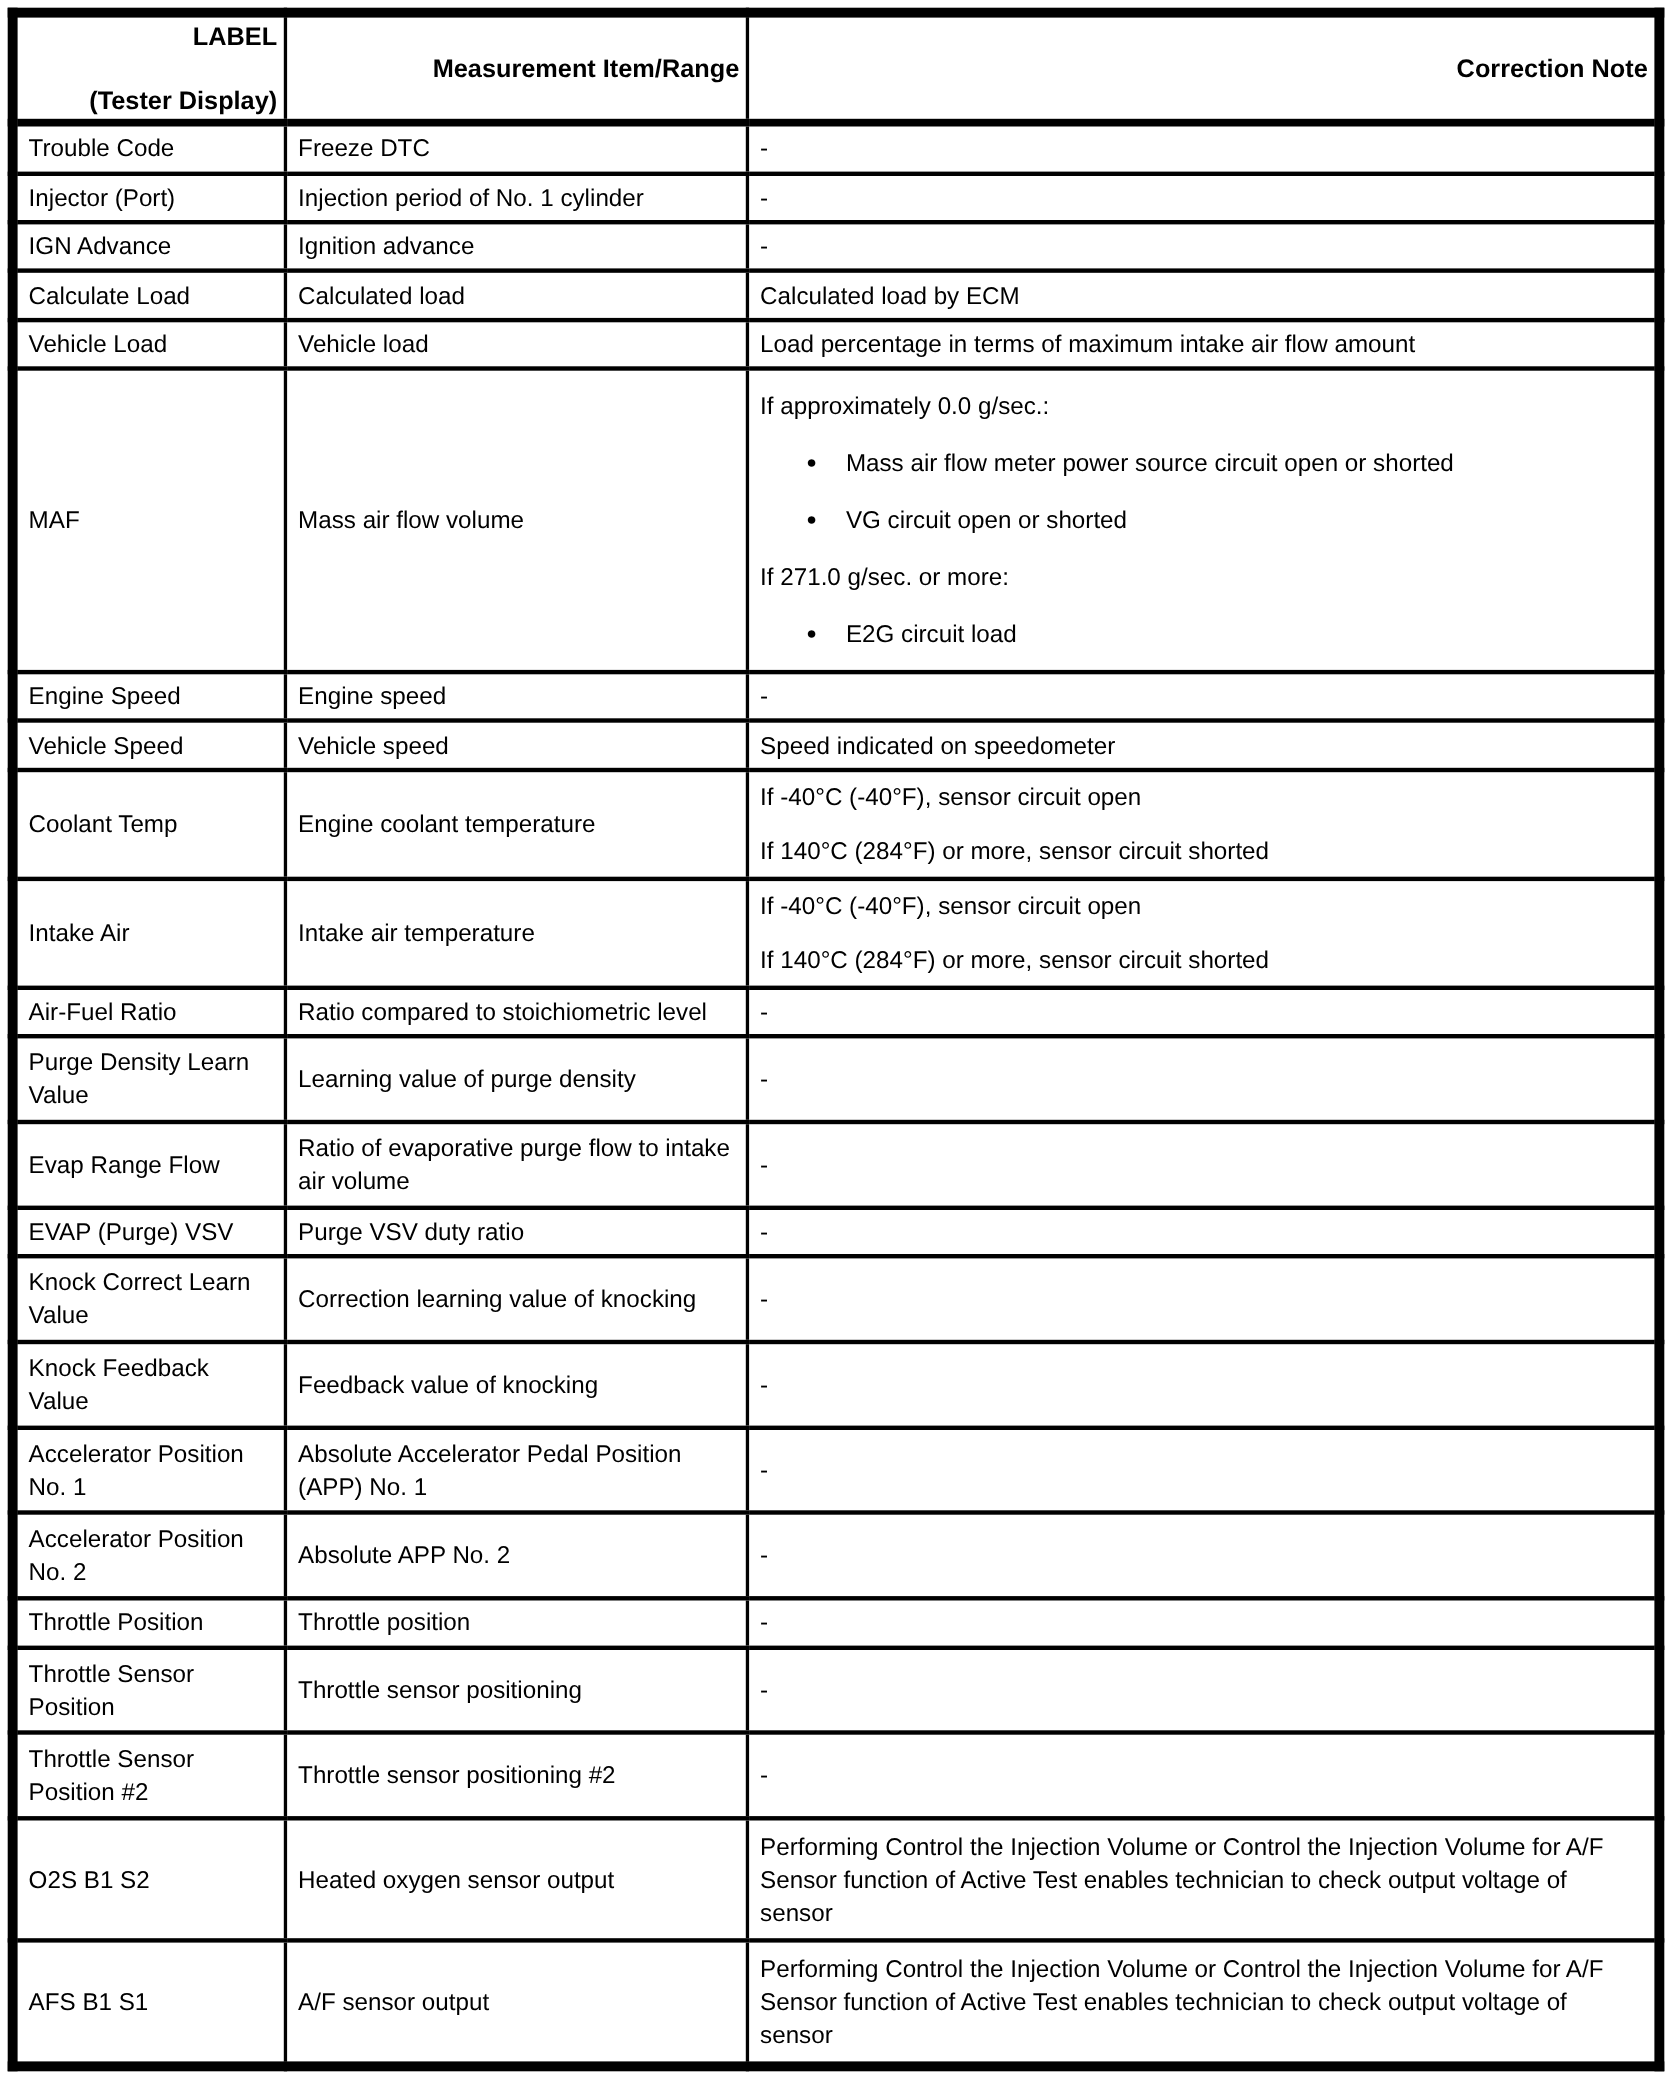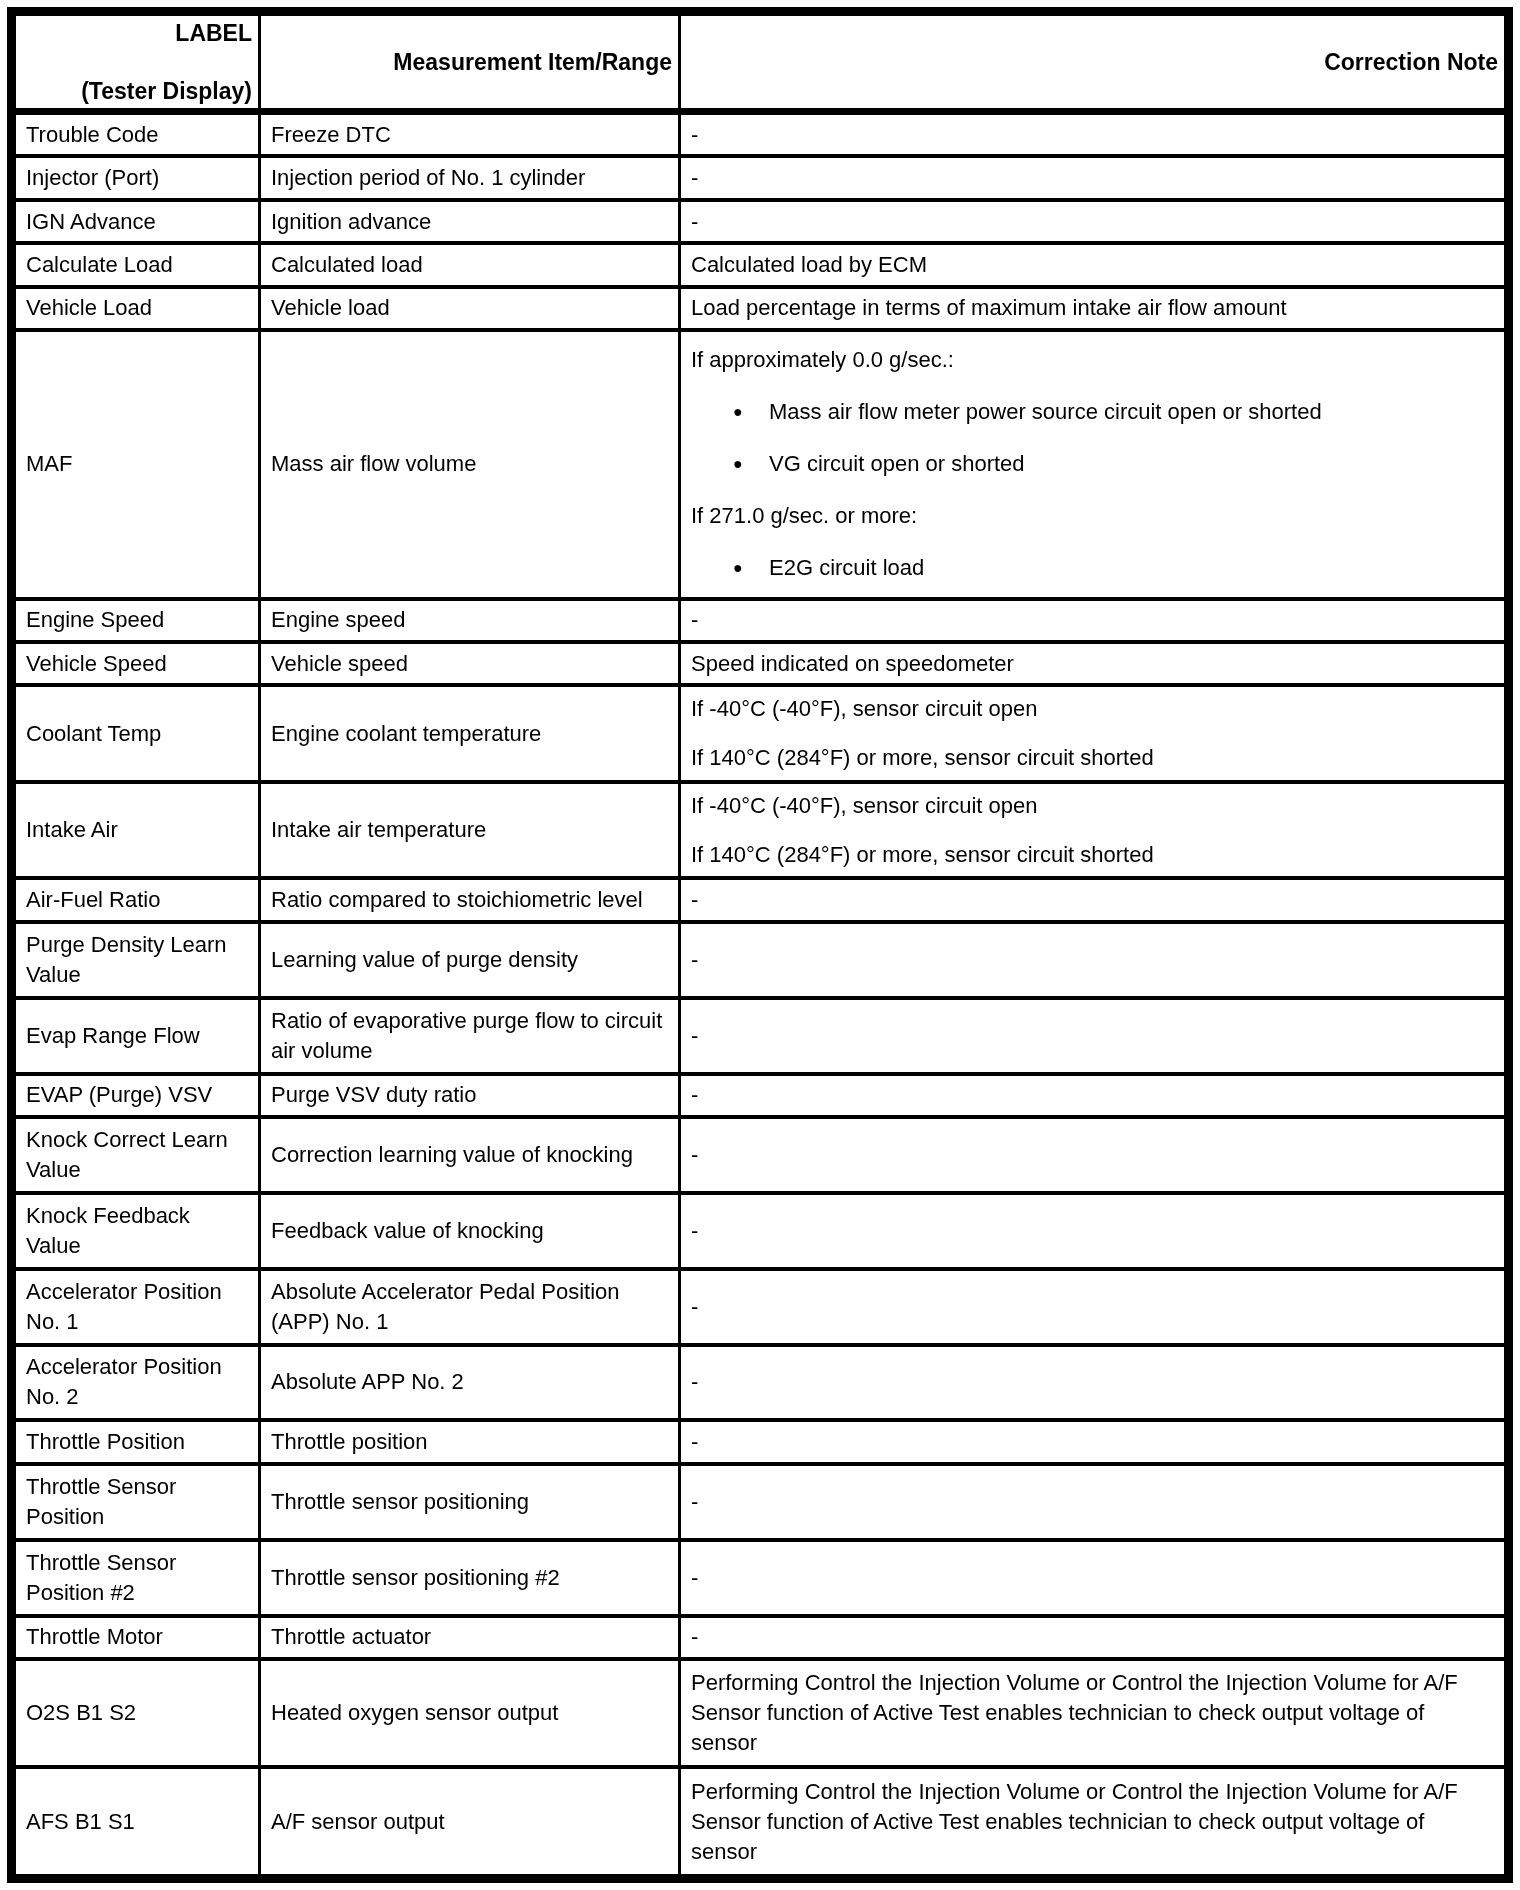--- a/index.html
+++ b/index.html
@@ -179,21 +179,21 @@
       </tr>
       <tr>
         <td>Purge Density Learn Value</td>
         <td>Learning value of purge density</td>
         <td>
           <div class="nline">-</div>
         </td>
       </tr>
       <tr>
         <td>Evap Range Flow</td>
-        <td>Ratio of evaporative purge flow to circuit air volume</td>
+        <td>Ratio of evaporative purge flow to intake air volume</td>
         <td>
           <div class="nline">-</div>
         </td>
       </tr>
       <tr>
         <td>EVAP (Purge) VSV</td>
         <td>Purge VSV duty ratio</td>
         <td>
           <div class="nline">-</div>
         </td>
@@ -236,27 +236,20 @@
       <tr>
         <td>Throttle Sensor Position</td>
         <td>Throttle sensor positioning</td>
         <td>
           <div class="nline">-</div>
         </td>
       </tr>
       <tr>
         <td>Throttle Sensor Position #2</td>
         <td>Throttle sensor positioning #2</td>
-        <td>
-          <div class="nline">-</div>
-        </td>
-      </tr>
-      <tr>
-        <td>Throttle Motor</td>
-        <td>Throttle actuator</td>
         <td>
           <div class="nline">-</div>
         </td>
       </tr>
       <tr>
         <td>O2S B1 S2</td>
         <td>Heated oxygen sensor output</td>
         <td>
           <div class="nline">Performing Control the Injection Volume or Control the Injection Volume for A/F Sensor function of Active Test enables technician to check output voltage of sensor</div>
         </td>

